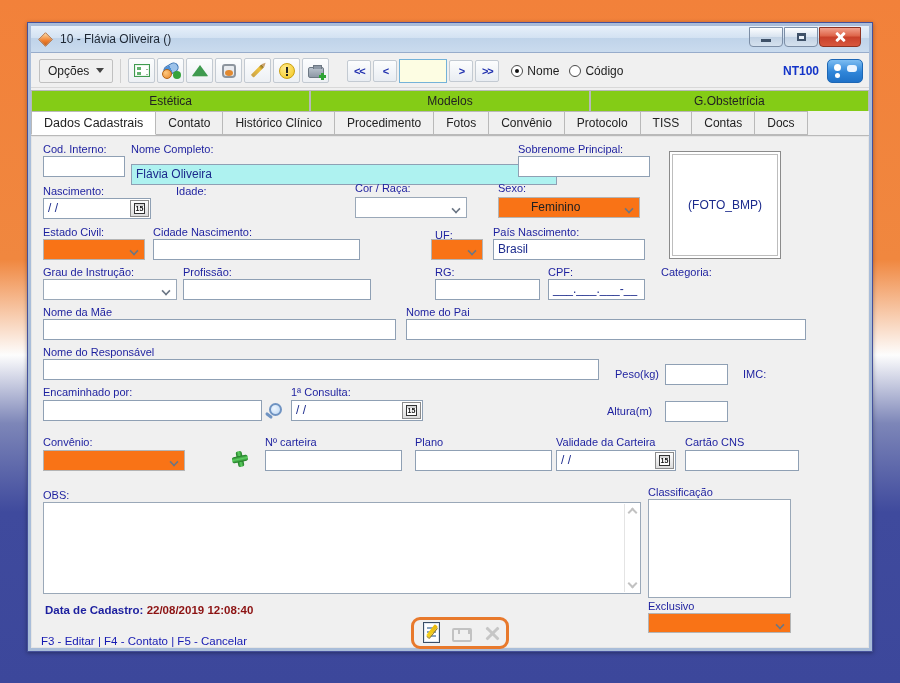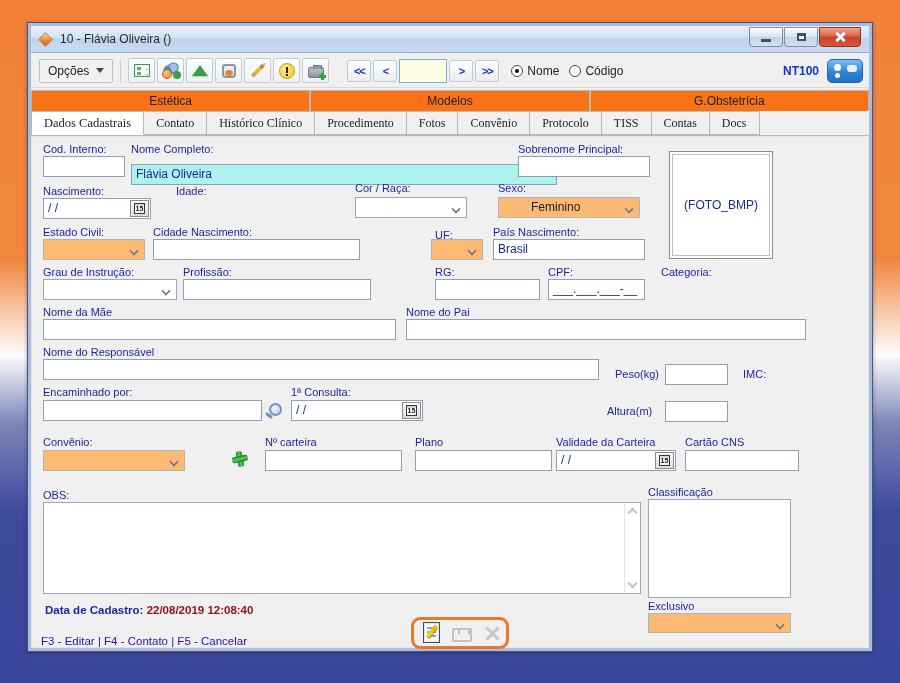--- a/index.html
+++ b/index.html
@@ -62,33 +62,33 @@
   .radio{ display:flex; align-items:center; margin-left:10px; cursor:pointer; }
   .radio .dot{ width:12px; height:12px; border-radius:50%; border:1px solid #4a4a4a; background:#fff; margin-right:4px; position:relative; }
   .radio.sel .dot::after{ content:""; position:absolute; left:3px; top:3px; width:4px; height:4px; border-radius:50%; background:#111; }
   .radio .rlbl{ font-size:12px; color:#1d1d1d;text-align:right; }
   .nt-label{ margin-left:auto; font-size:12px; font-weight:bold; color:#1334c8; }
   .chat-btn{ width:36px; height:24px; margin:0 6px 0 8px; border-radius:5px; border:1px solid #1d67b5; background:linear-gradient(180deg,#7dbdf2,#2f85d8 55%,#1f72c8); position:relative; cursor:pointer; }
   .chat-btn::before{ content:""; position:absolute; left:6px; top:4px; width:7px; height:7px; border-radius:50%; background:#fff; box-shadow:0 8px 0 -1px #fff; }
   .chat-btn::after{ content:""; position:absolute; right:5px; top:5px; width:10px; height:7px; border-radius:3px; background:#eaf4ff; }
   
   .tabrow1{ position:absolute; left:3px; top:67px; right:3px; height:21px; display:flex; }
-  .tab1{ flex:1; border:1px solid #b9b9b9; border-bottom:none; background:#f97316; font-size:12px; color:#222; display:flex; align-items:center; justify-content:center; cursor:pointer; }
+  .tab1{ flex:1; border:1px solid #b9b9b9; border-bottom:none; background:#84cc16; font-size:12px; color:#222; display:flex; align-items:center; justify-content:center; cursor:pointer; }
   .tabrow2{ position:absolute; left:3px; top:88px; right:3px; height:25px; display:flex; border-bottom:1px solid #b9b9b9; }
-  .tab2{ padding:8px 12px; border:1px solid #b9b9b9; border-left:none; background:#f0f0f0; font-size:12px; color:#222; display:flex; align-items:center; cursor:pointer; white-space:nowrap;font-family:Liberation Serif, serif; }
+  .tab2{ padding:8px 12px; border:1px solid #b9b9b9; border-left:none; background:#f0f0f0; font-size:12px; color:#222; display:flex; align-items:center; cursor:pointer; white-space:nowrap; }
   .tab2:first-child{ border-left:1px solid #b9b9b9; }
   .tab2.active{ background:#fff; border-bottom:1px solid #fff; font-size:12.5px; }
   .tab2-fill{ flex:1; }
   
   .content{ position:absolute; left:3px; top:113px; right:3px; bottom:3px; background:#f0f0f0; border:1px solid #e5e5e5; }
   .lb{ position:absolute; font-size:11px; color:#1c1f9f; white-space:nowrap; }
   .fld{ position:absolute; height:21px; background:#fff; border:1px solid #8fa0b4; font-size:12px; color:#1b2a8c; padding:2px 4px; overflow:hidden; white-space:nowrap; }
   .fld.hl{ background:#aef2f0; }
   .cmb{ position:absolute; height:21px; background:#fff; border:1px solid #9aa8b8; font-size:12px; color:#202020; padding:2px 18px 2px 5px; cursor:pointer; }
-  .cmb.dis{ background:#fdba74; border-color:#b4b4b4;padding-left:32px; }
+  .cmb.dis{ background:#f97316; border-color:#b4b4b4;padding-left:32px; }
   .cmb::after{ content:""; position:absolute; right:6px; top:7px; width:6px; height:6px; border-right:2px solid #6b7685; border-bottom:2px solid #6b7685; transform:rotate(45deg) scale(.8); }
   .datefld{ position:absolute; height:21px; background:#fff; border:1px solid #8fa0b4; font-size:12px; color:#1b2a8c; padding:2px 4px; }
   .calbtn{ position:absolute; right:1px; top:1px; width:19px; height:17px; border:1px solid #8b8b8b; background:linear-gradient(180deg,#fefefe,#dcdcdc); display:flex; align-items:center; justify-content:center; cursor:pointer; }
   .calbtn .page{ width:11px; height:11px; border:1px solid #333; background:#fff; font-size:7px; font-weight:bold; color:#111; display:flex; align-items:center; justify-content:center; box-shadow:inset 0 2px 0 #d6d6d6; }
   .photo{ position:absolute; border:1px solid #8b8b8b; background:#fff; box-shadow:inset 0 0 0 2px #fff, inset 0 0 0 3px #bdbdbd; display:flex; align-items:center; justify-content:center; }
   .photo span{ font-size:12px; color:#1b2a8c; }
   .lens{ position:absolute; width:13px; height:13px; border:2px solid #6f93c2; border-radius:50%; background:radial-gradient(circle at 35% 35%,#eef6ff,#bcd6f2); }
   .lens::after{ content:""; position:absolute; left:-6px; top:9px; width:8px; height:3px; background:#6f93c2; border-radius:2px; transform:rotate(38deg); }
   .plus-add{ position:absolute; width:16px; height:16px; transform:rotate(-12deg); }
   .plus-add::before{ content:""; position:absolute; left:5px; top:0; width:6px; height:16px; background:linear-gradient(90deg,#1f7a24,#5fcf63,#1f7a24); border-radius:2px; }
@@ -201,21 +201,21 @@
   </div>
 
   <div class="content">
 
     <span class="lb" style="left:11px;top:6px">Cod. Interno:</span>
     <div class="fld" style="left:11px;top:19px;width:82px"></div>
     <span class="lb" style="left:99px;top:6px">Nome Completo:</span>
     <div class="fld hl" style="left:99px;top:27px;width:426px">Flávia Oliveira</div>
     <span class="lb" style="left:486px;top:6px">Sobrenome Principal:</span>
     <div class="fld" style="left:486px;top:19px;width:132px"></div>
-    <div class="photo" style="left:637px;top:14px;width:104px;height:108px">
+    <div class="photo" style="left:637px;top:14px;width:112px;height:108px">
       <span>(FOTO_BMP)</span>
     </div>
 
     <span class="lb" style="left:11px;top:48px">Nascimento:</span>
     <div class="datefld" style="left:11px;top:61px;width:108px">
       <span>/ /</span>
       <span class="calbtn">
           <span class="page">15</span>
         </span>
     </div>

